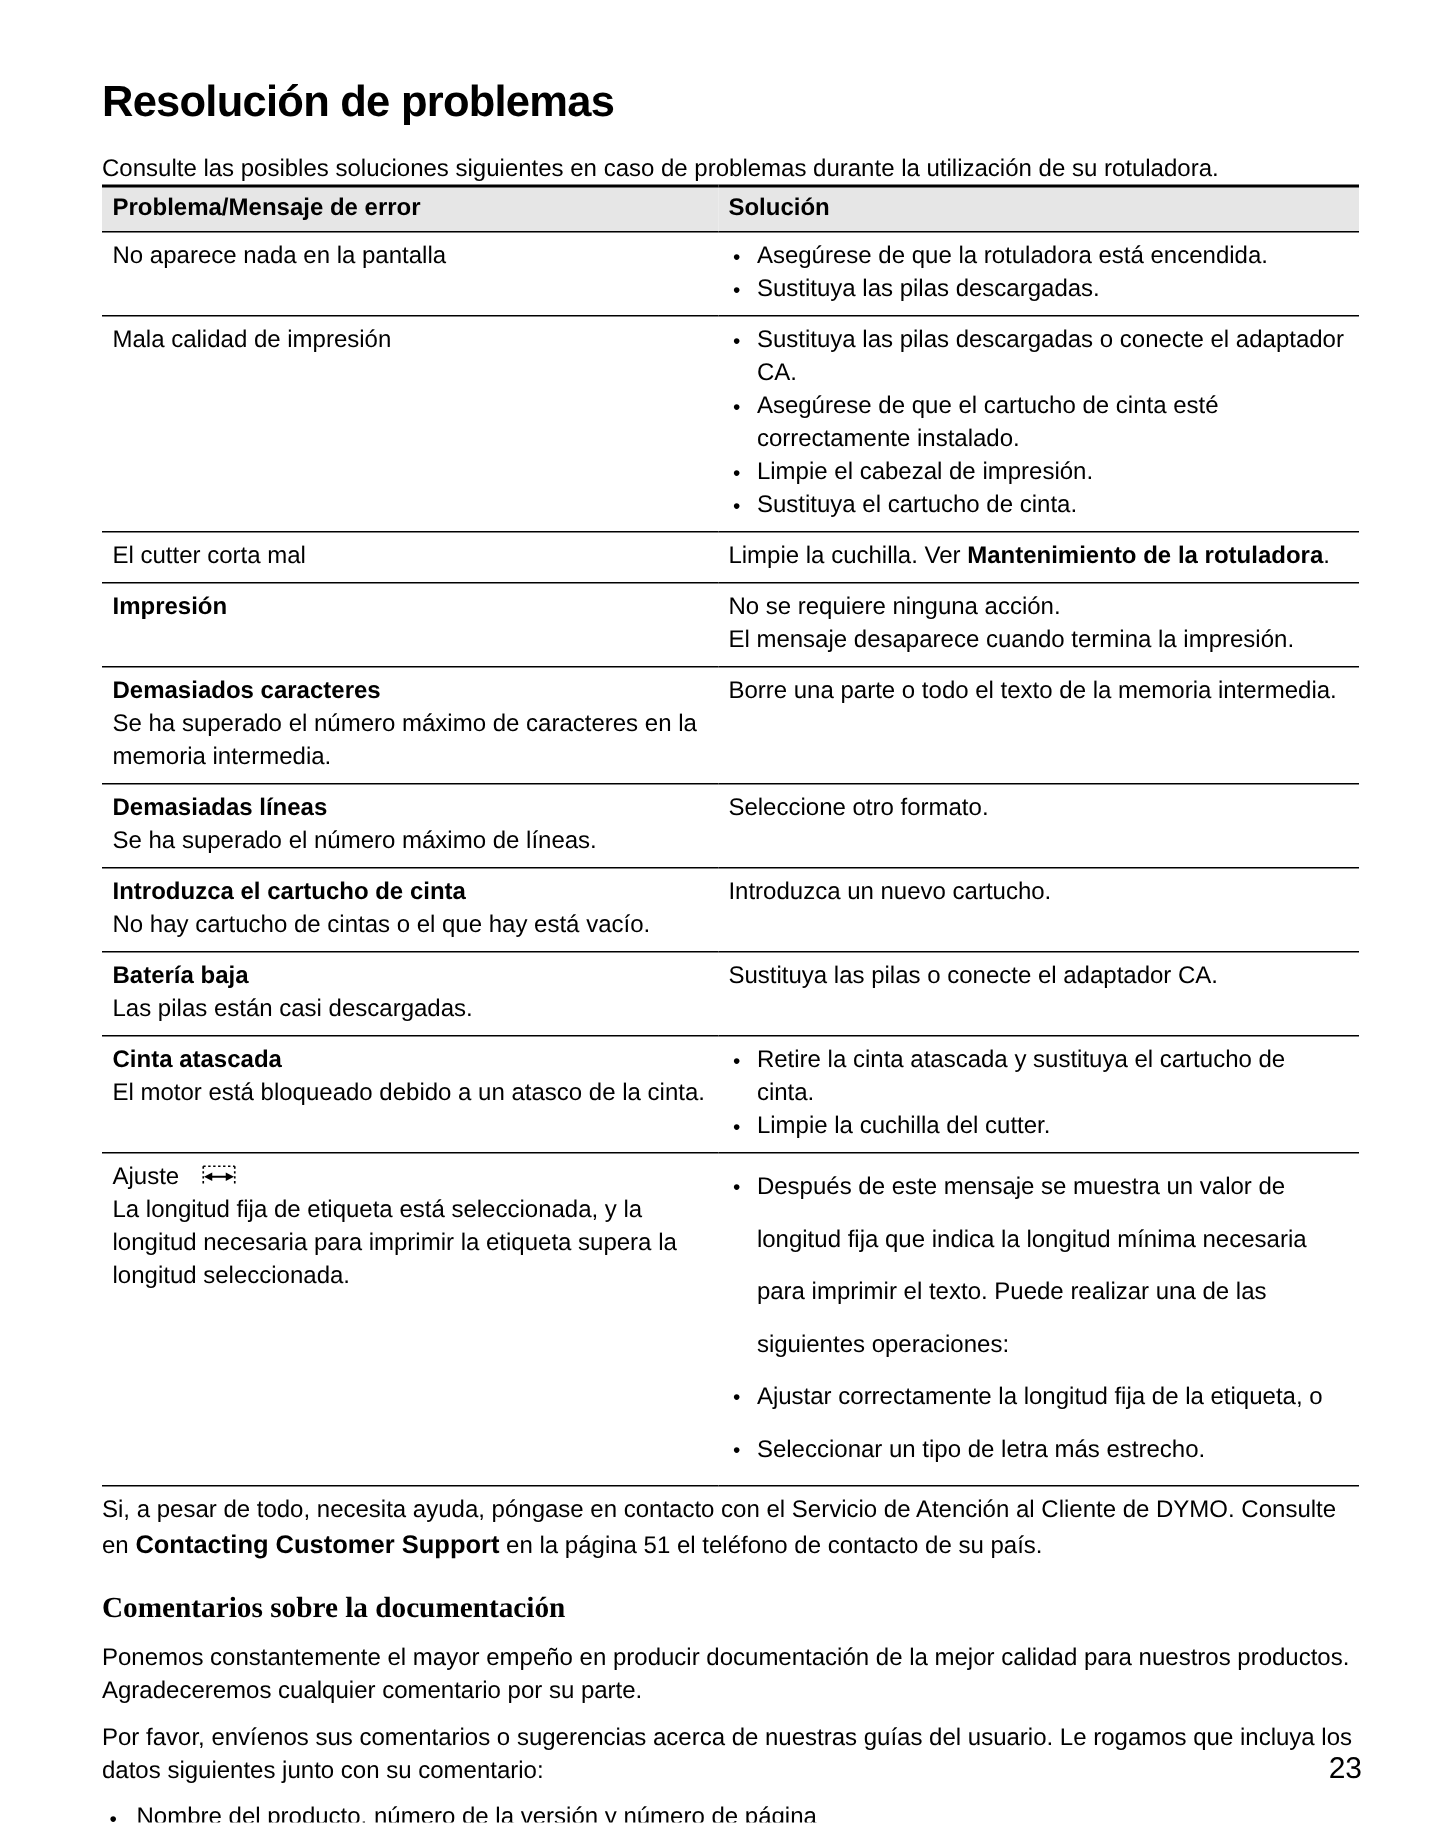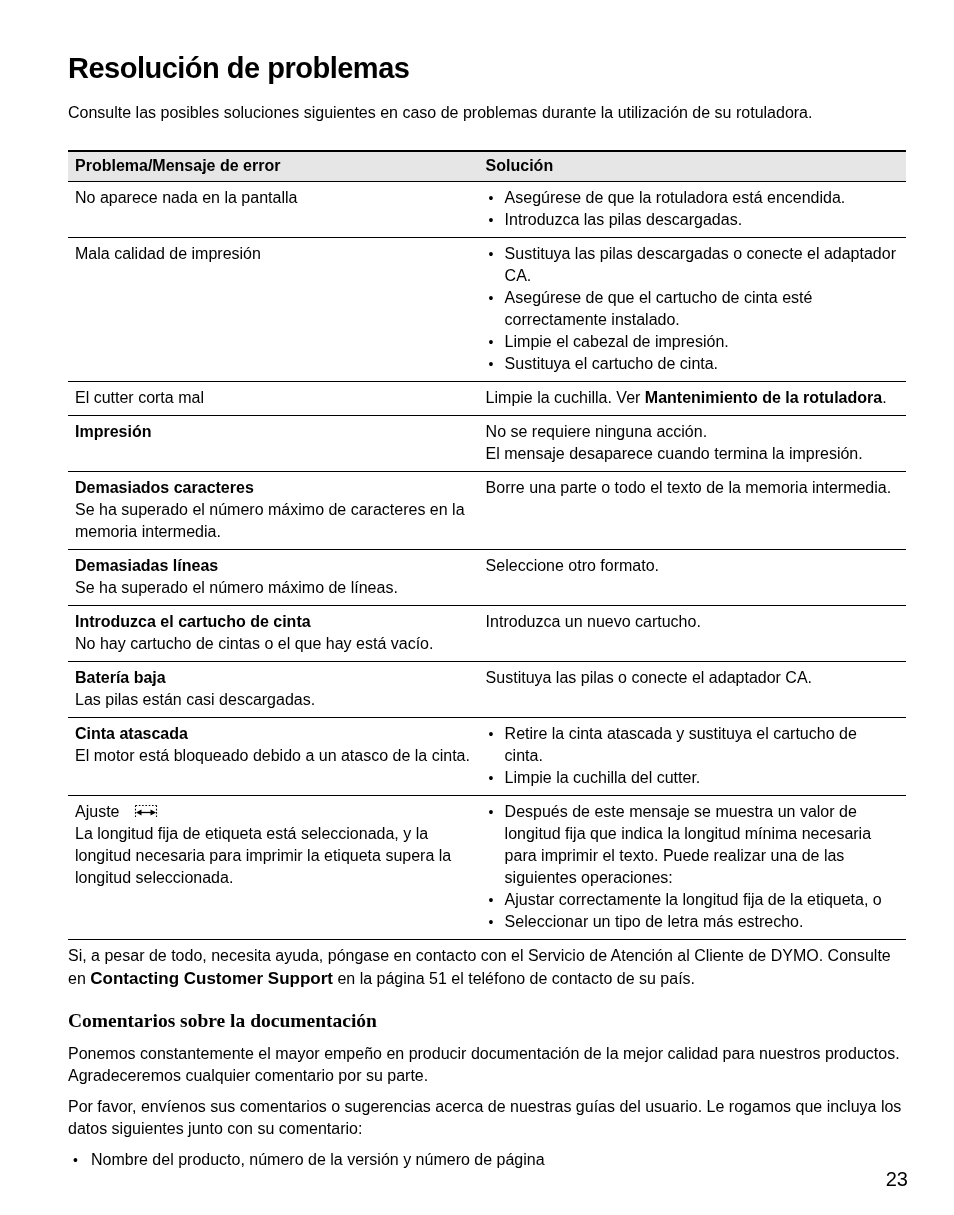--- a/index.html
+++ b/index.html
@@ -21,21 +21,21 @@
   }
   h1.title {
     font-size: 29px;
     font-weight: bold;
     letter-spacing: -0.5px;
     margin: 0 0 17px 0;
   }
   p.intro {
     font-size: 16px;
     line-height: 21px;
-    margin: 0 0 27px 0;
+    margin: 0 0 0 0;
   }
   table.tbl {
     width: 100%;
     border-collapse: collapse;
     border-top: 2.5px solid #000;
   }
   table.tbl thead th {
     background: #e6e6e6;
     text-align: left;
     font-size: 16px;
@@ -131,21 +131,21 @@
     </thead>
     <tbody>
 
       <tr>
         <td class="prob">
           <p class="pl">No aparece nada en la pantalla</p>
         </td>
         <td class="sol">
           <ul class="bl">
             <li>Asegúrese de que la rotuladora está encendida.</li>
-            <li>Introduzca las pilas descargadas.</li>
+            <li>Sustituya las pilas descargadas.</li>
           </ul>
         </td>
       </tr>
 
       <tr>
         <td class="prob">
           <p class="pl">Mala calidad de impresión</p>
         </td>
         <td class="sol">
           <ul class="bl">
@@ -235,21 +235,21 @@
                 <line x1="2.5" y1="1.5" x2="23.5" y2="1.5" stroke="#000" stroke-width="1.1" stroke-dasharray="1.6 1.7"></line>
                 <line x1="2.5" y1="1.5" x2="2.5" y2="13.5" stroke="#000" stroke-width="1.1" stroke-dasharray="1.6 1.7"></line>
                 <line x1="23.5" y1="1.5" x2="23.5" y2="13.5" stroke="#000" stroke-width="1.1" stroke-dasharray="1.6 1.7"></line>
                 <line x1="6" y1="8.5" x2="20" y2="8.5" stroke="#000" stroke-width="1.3"></line>
                 <path d="M3 8.5 L8.5 5.6 L8.5 11.4 Z" fill="#000"></path>
                 <path d="M23 8.5 L17.5 5.6 L17.5 11.4 Z" fill="#000"></path>
               </svg></p>
           <p class="pl">La longitud fija de etiqueta está seleccionada, y la longitud necesaria para imprimir la etiqueta supera la longitud seleccionada.</p>
         </td>
         <td class="sol">
-          <ul class="bl" style="line-height:22px;">
+          <ul class="bl" style="line-height:35px;">
             <li>Después de este mensaje se muestra un valor de longitud fija que indica la longitud mínima necesaria para imprimir el texto. Puede realizar una de las siguientes operaciones:</li>
             <li>Ajustar correctamente la longitud fija de la etiqueta, o</li>
             <li>Seleccionar un tipo de letra más estrecho.</li>
           </ul>
         </td>
       </tr>
 
     </tbody>
   </table>
 

